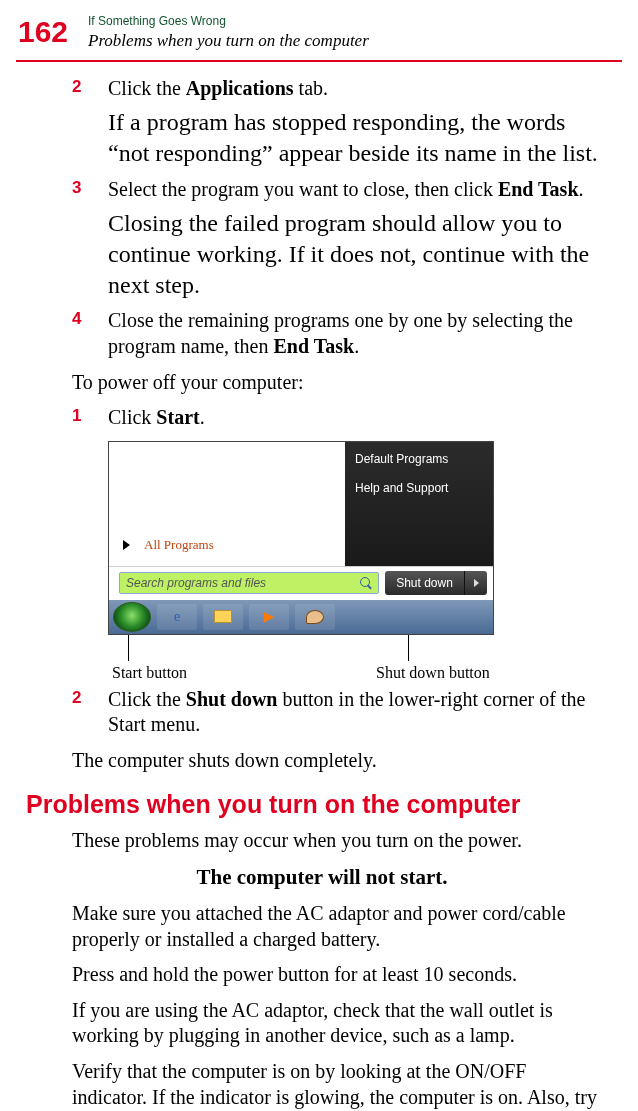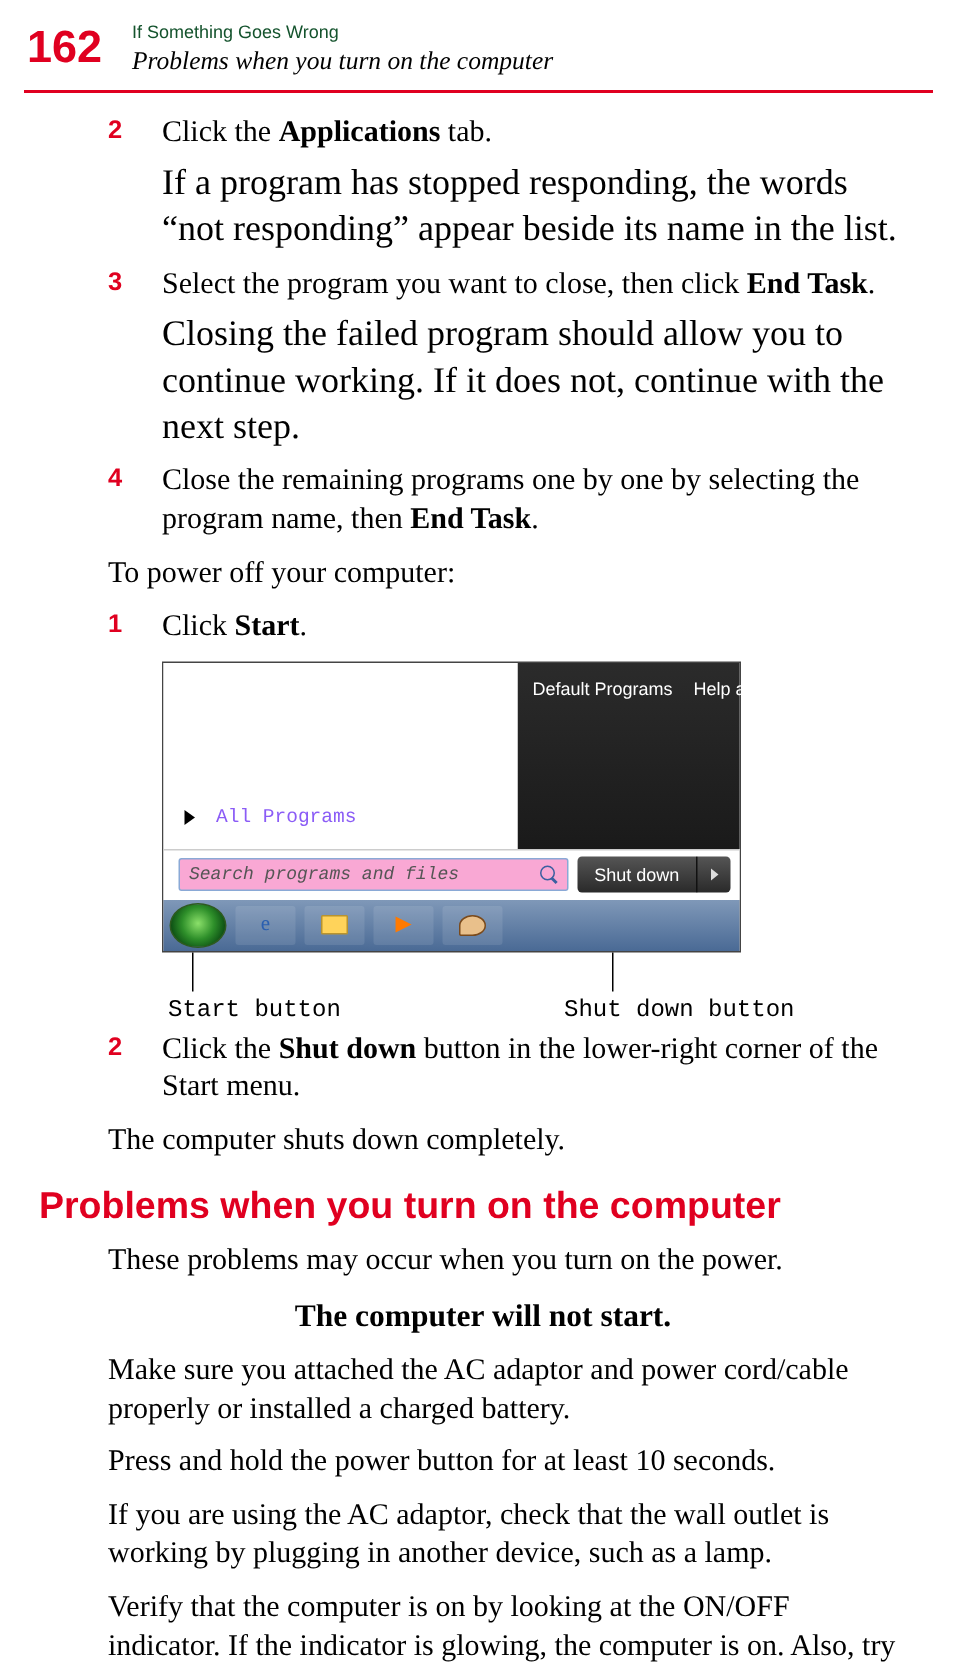--- a/index.html
+++ b/index.html
@@ -89,58 +89,58 @@
     display: flex;
     flex-direction: column;
     position: relative;
   }
   .win-top { flex: 1; display: flex; }
   .win-left { flex: 1; position: relative; background: #fff; }
   .all-programs {
     position: absolute;
     left: 14px; bottom: 12px;
     display: flex; align-items: center;
-    font-family: Liberation Mono, monospace;
-    font-size: 13px; color: #8b5cf6;
+    font-family: Liberation Serif, serif;
+    font-size: 13px; color: #c2410c;
   }
   .all-programs .tri {
     width: 0; height: 0;
     border-top: 5px solid transparent;
     border-bottom: 5px solid transparent;
     border-left: 7px solid #000;
     margin-right: 14px;
   }
   .win-right {
     width: 148px;
     background: linear-gradient(#2b2b2b,#1a1a1a);
     color: #fff;
     font-family: "Segoe UI", Arial, sans-serif;
     font-size: 12px;
     padding: 10px 10px;
-    display: flex; flex-direction: row; gap: 14px;
+    display: flex; flex-direction: column; gap: 14px;
   }
   .win-right div { white-space: nowrap; }
   .win-bottom {
     height: 34px;
     background: #fff;
     border-top: 1px solid #ccc;
     display: flex; align-items: center;
     padding: 0 6px 0 10px;
     gap: 6px;
   }
   .search-box {
     flex: 1; height: 22px;
     border: 1px solid #8aa9d6;
     border-radius: 2px;
     display: flex; align-items: center;
     padding: 0 6px;
-    font-family: Liberation Mono, monospace;
+    font-family: Liberation Sans, sans-serif;
     font-size: 12px; font-style: italic; color: #555;
     justify-content: space-between;
-    background: #f9a8d4;
+    background: #bef264;
   }
   .mag {
     width: 12px; height: 12px; position: relative;
   }
   .mag::before {
     content:""; position:absolute; width:8px; height:8px;
     border:1.5px solid #3a5fa0; border-radius:50%;
     left:0; top:0;
   }
   .mag::after {
@@ -195,21 +195,21 @@
     width:18px;height:14px;border:1px solid #7a4a1c;border-radius:50% 50% 50% 10%;
     background:#e9c08b;position:relative;
   }
 
   
   .leaders {
     position: relative;
     width: 386px; height: 44px;
   }
   .lead-line { position:absolute; top:0; width:1px; height:26px; background:#000;}
-  .lead-lbl { position:absolute; top:28px; font-family: Liberation Mono, monospace; font-size:16px; color:#000; white-space:nowrap;}
+  .lead-lbl { position:absolute; top:28px; font-family: Liberation Serif, serif; font-size:16px; color:#000; white-space:nowrap;}
   .caption {
     color:#e00020; font-style:italic; font-size:18px;
     margin: 4px 0 10px 36px;
   }
 
   .big-heading {
     margin-left: -46px;
     color:#e00020;
     font-family: Arial, Helvetica, sans-serif;
     font-weight: bold;

